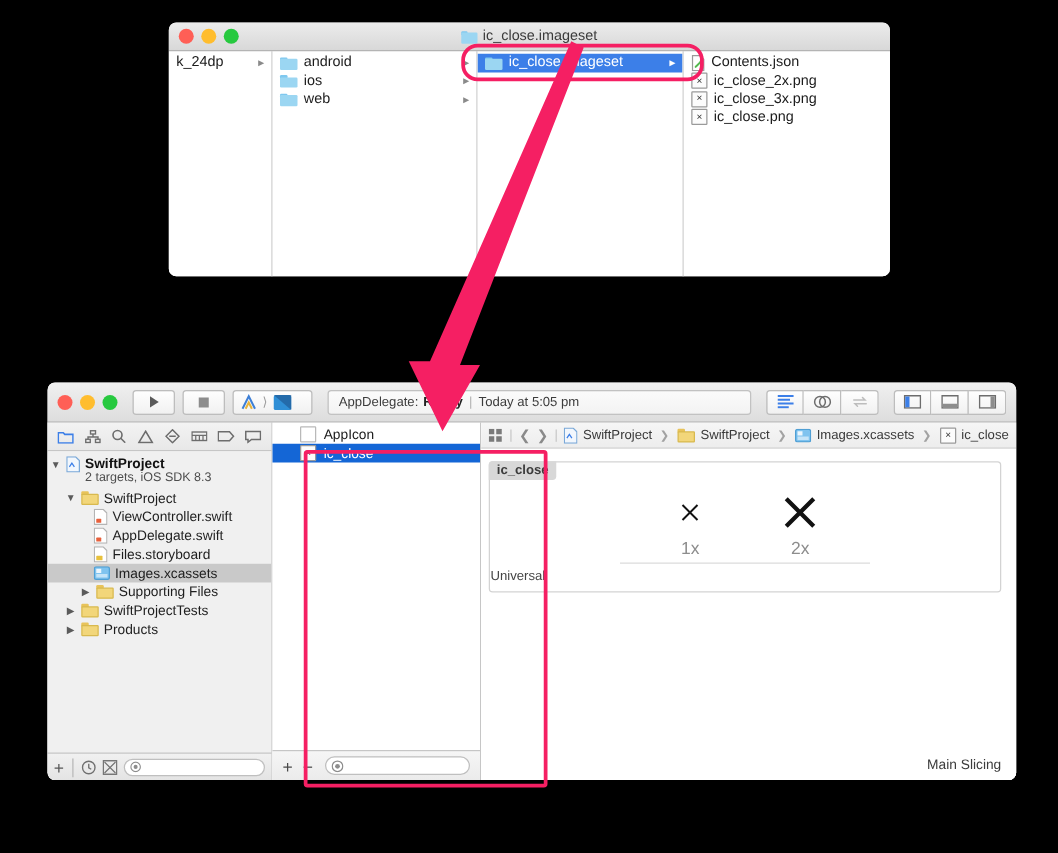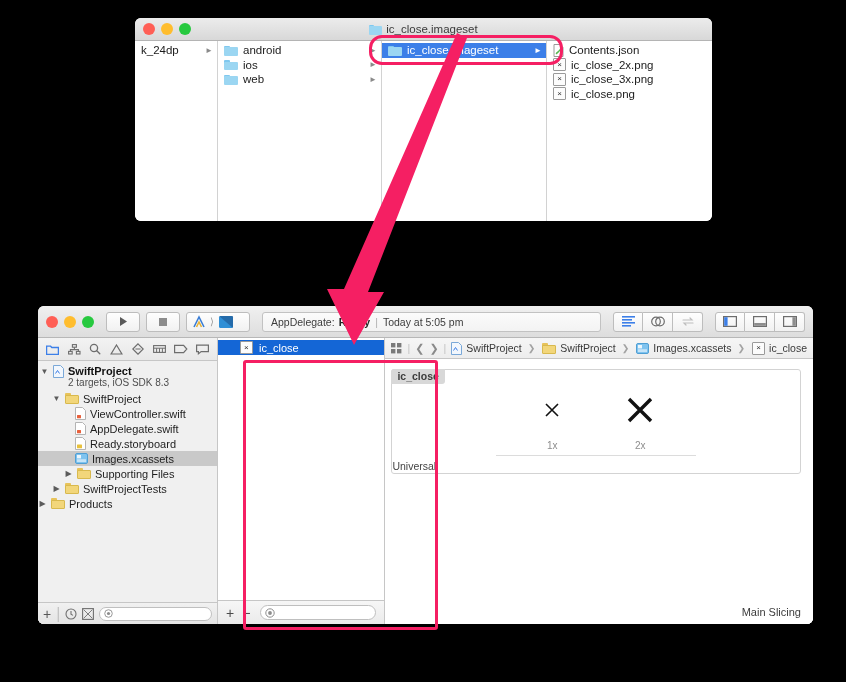--- a/index.html
+++ b/index.html
@@ -137,21 +137,21 @@
   .crumb{display:flex;align-items:center;gap:4px;}
   .crumb .chev{color:#a2a2a2;margin:0 2px;font-size:9px;}
   #ed-canvas{flex:1;background:#fff;position:relative;padding:10px 12px 0 6px;box-sizing:border-box;}
   #setbox{border:1px solid #d3d3d3;border-radius:3px;background:#fff;height:105px;
     position:relative;box-sizing:border-box;}
   #setlabel{position:absolute;left:-1px;top:-1px;background:#d8d8d8;color:#3c3c3c;
     font-size:10.5px;font-weight:bold;padding:1px 6px 2px;border-radius:3px 0 3px 0;}
   #slots{display:flex;justify-content:center;gap:30px;padding-top:22px;}
   .slot{width:58px;text-align:center;}
   .slot .gl{height:36px;display:flex;align-items:center;justify-content:center;}
-  .slot .cap{font-size:10px;color:#8d8d8d;margin-top:12px;}
+  .slot .cap{font-size:14px;color:#8d8d8d;margin-top:2px;}
   #univ{margin:4px auto 0;width:auto;text-align:left;}
   #univline{height:1px;background:#dcdcdc;margin:0 auto;width:200px;}
   #univ .ulab{font-size:10.5px;color:#444;margin-top:4px;}
   #showslice{position:absolute;right:12px;bottom:6px;font-size:11px;color:#3c3c3c;}
 
   
   .hl{position:absolute;border:3px solid #f51f63;border-radius:14px;pointer-events:none;}
   #hl-imgset{left:369px;top:35px;width:188px;height:24px;border-radius:13px;}
   #hl-assets{left:243px;top:360px;width:189px;height:264px;border-radius:3px;border-width:3px;}
   #arrow{position:absolute;left:300px;top:30px;width:190px;height:320px;pointer-events:none;}
@@ -408,21 +408,21 @@
               <rect x="2" y="8" width="4" height="3.2" fill="#e8603c" rx=".5"></rect>
               </svg>
             <span>AppDelegate.swift</span>
           </div>
 
           <div class="trow" style="padding-left:37px">
             <svg class="fileico" viewBox="0 0 11 13">
               <path d="M.5 .5h7l3 3v9h-10z" fill="#fff" stroke="#b4b4b4" stroke-width="1"></path>
               <rect x="2" y="7.6" width="5" height="3.6" fill="#e8c13c" rx=".5"></rect>
               </svg>
-            <span>Ready.storyboard</span>
+            <span>Files.storyboard</span>
           </div>
 
           <div class="trow sel" style="padding-left:37px">
             <svg class="fileico" viewBox="0 0 13 11" style="width:13px;height:11px">
               <rect x=".5" y=".5" width="12" height="10" rx="1.5" fill="#7fc3ef" stroke="#4f9fd4"></rect>
               <rect x="2" y="2" width="4" height="3.4" fill="#fff" opacity=".85"></rect>
               <rect x="2" y="6.2" width="9" height="2.8" fill="#fff" opacity=".55"></rect>
               </svg>
             <span>Images.xcassets</span>
           </div>
@@ -433,21 +433,21 @@
             <span class="yfold"></span>
             <span>Supporting Files</span>
           </div>
 
           <div class="trow" style="padding-left:14px">
             <span class="disc closed"></span>
             <span class="yfold"></span>
             <span>SwiftProjectTests</span>
           </div>
 
-          <div class="trow" style="padding-left:0">
+          <div class="trow" style="padding-left:14px">
             <span class="disc closed"></span>
             <span class="yfold"></span>
             <span>Products</span>
           </div>
         </div>
 
         <div id="nav-foot">
           <span style="font-size:14px;color:#575757;line-height:1">+</span>
           <span style="color:#c4c4c4">|</span>
           <svg width="12" height="12" viewBox="0 0 12 12">
@@ -462,20 +462,24 @@
             <svg width="9" height="9" viewBox="0 0 10 10">
               <circle cx="5" cy="5" r="4.2" fill="none" stroke="#8d8d8d" stroke-width="1"></circle>
               <circle cx="5" cy="5" r="1.8" fill="#8d8d8d"></circle>
               </svg>
           </div>
         </div>
       </div>
 
       <div id="assets">
         <div id="asset-list">
+          <div class="arow">
+            <span class="aico empty"></span>
+            <span>AppIcon</span>
+          </div>
           <div class="arow sel">
             <span class="aico">×</span>
             <span>ic_close</span>
           </div>
         </div>
         <div id="asset-foot">
           <span class="pm">+</span>
           <span class="pm">−</span>
           <div class="sfield">
             <svg width="10" height="10" viewBox="0 0 10 10">

